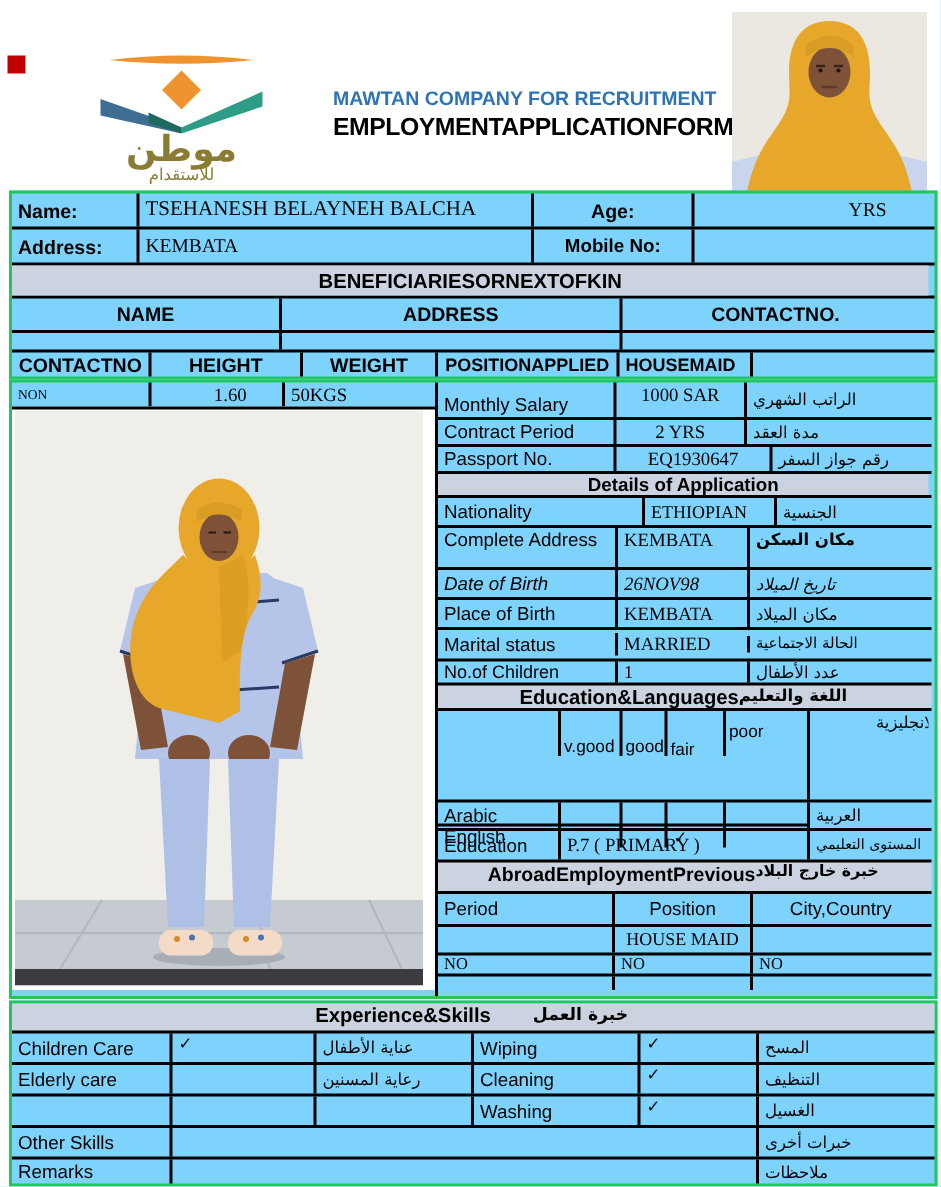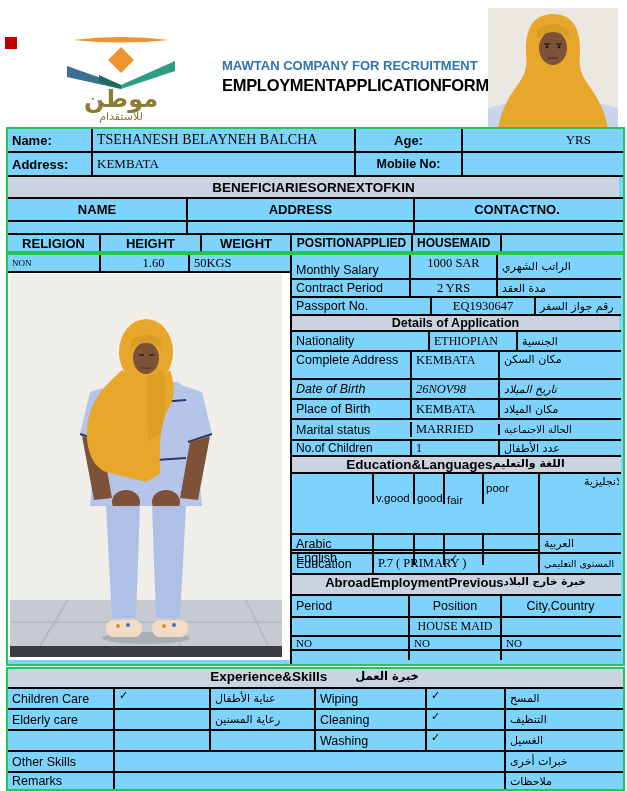--- a/index.html
+++ b/index.html
@@ -96,21 +96,21 @@
     <div class="c lbl ctr" style="width:178px;">NAME</div>
     <div class="c lbl ctr" style="width:227px;">ADDRESS</div>
     <div class="c lbl ctr" style="width:206px;">CONTACTNO.</div>
   </div>
   <div class="row" style="height:11px;">
     <div class="c val" style="width:178px;"></div>
     <div class="c val" style="width:227px;"></div>
     <div class="c val" style="width:206px;"></div>
   </div>
   <div class="row" style="height:16px;">
-    <div class="c lbl ctr" style="width:91px;">RELIGION</div>
+    <div class="c lbl ctr" style="width:91px;">CONTACTNO</div>
     <div class="c lbl ctr" style="width:101px;">HEIGHT</div>
     <div class="c lbl ctr" style="width:90px;">WEIGHT</div>
     <div class="c lbl ctr" style="width:121px;font-size:12px;">POSITIONAPPLIED</div>
     <div class="c lbl" style="width:89px;font-size:12px;">HOUSEMAID</div>
     <div class="c" style="width:119px;"></div>
   </div>
 </div>
 
 <div class="block" style="left:6px;top:253px;width:615px;height:409px;display:flex;">
   <div class="photo-col" style="width:282px;">
@@ -171,36 +171,36 @@
       <div class="c slbl bot" style="width:117px;">Monthly Salary</div>
       <div class="c val ctr top" style="width:87px;font-size:12.5px;">1000 SAR</div>
       <div class="c ar" style="width:125px;">الراتب الشهري</div>
     </div>
     <div class="row" style="height:16px;">
       <div class="c slbl" style="width:117px;">Contract Period</div>
       <div class="c val ctr" style="width:87px;font-size:12.5px;">2 YRS</div>
       <div class="c ar" style="width:125px;">مدة العقد</div>
     </div>
     <div class="row" style="height:16px;">
-      <div class="c slbl" style="width:138px;">Passport No.</div>
+      <div class="c slbl" style="width:117px;">Passport No.</div>
       <div class="c val ctr" style="width:104px;font-size:12.5px;">EQ1930647</div>
       <div class="c ar" style="width:125px;">رقم جواز السفر</div>
     </div>
     <div class="row" style="height:14px;">
       <div class="c hdr" style="width:327px;font-size:12.5px;">Details of Application</div>
     </div>
     <div class="row" style="height:18px;">
       <div class="c slbl" style="width:136px;">Nationality</div>
       <div class="c val" style="width:88px;font-size:12px;">ETHIOPIAN</div>
       <div class="c ar" style="width:121px;">الجنسية</div>
     </div>
     <div class="row" style="height:26px;">
       <div class="c slbl top" style="width:118px;">Complete Address</div>
       <div class="c val top" style="width:88px;font-size:12.5px;">KEMBATA</div>
-      <div class="c ar top" style="width:121px;">مكان السكن</div>
+      <div class="c ar top" style="width:121px;font-weight:bold;">مكان السكن</div>
     </div>
     <div class="row" style="height:18px;font-style:italic;">
       <div class="c slbl" style="width:118px;">Date of Birth</div>
       <div class="c val" style="width:88px;font-size:12.5px;">26NOV98</div>
       <div class="c ar" style="width:121px;">تاريخ الميلاد</div>
     </div>
     <div class="row" style="height:18px;">
       <div class="c slbl" style="width:118px;">Place of Birth</div>
       <div class="c val" style="width:88px;font-size:12.5px;">KEMBATA</div>
       <div class="c ar" style="width:121px;">مكان الميلاد</div>

